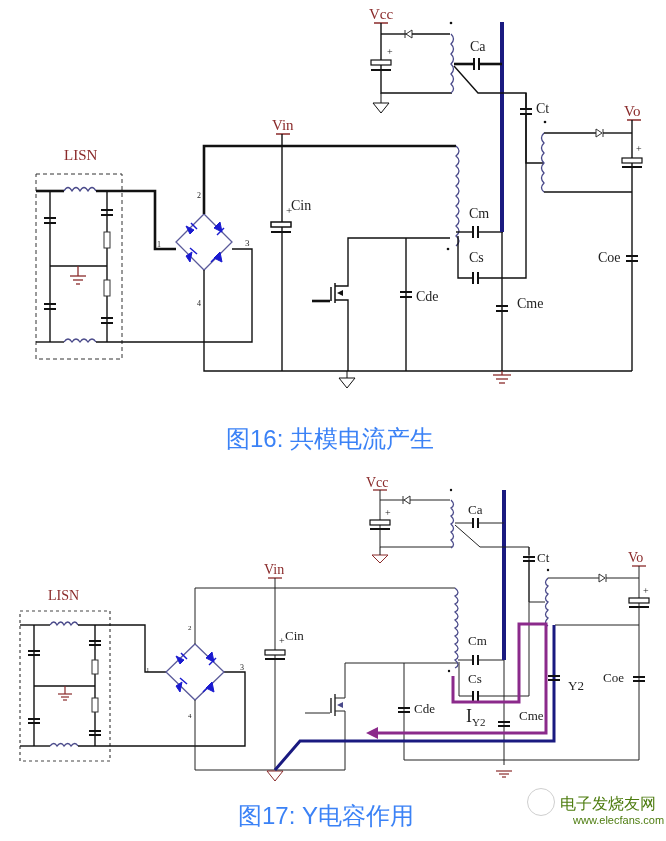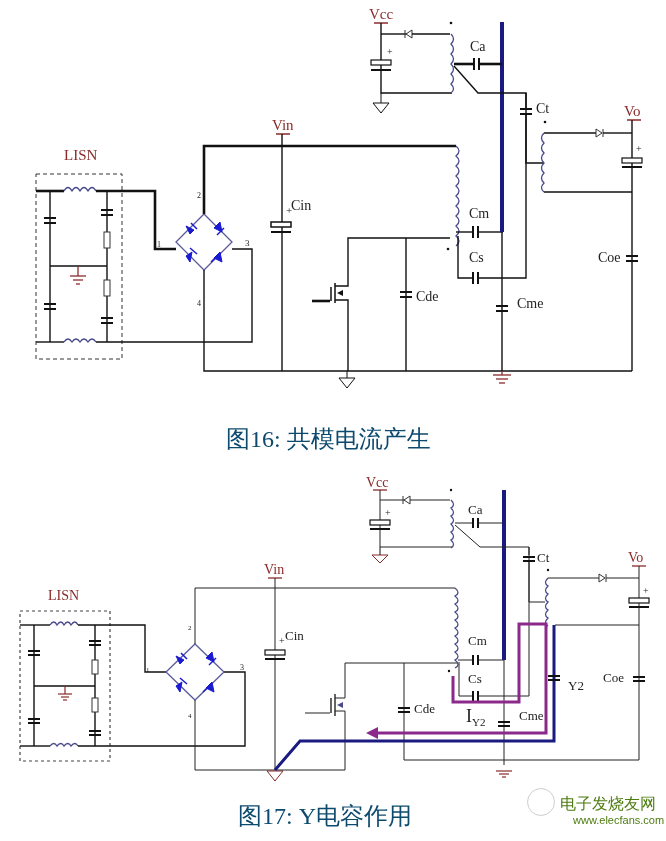--- a/index.html
+++ b/index.html
@@ -8,21 +8,21 @@
   .w { stroke: #111; stroke-width: 1.4; fill: none; }
   .wb { stroke: #111; stroke-width: 2.6; fill: none; }
   .wt { stroke: #222; stroke-width: 1; fill: none; }
   .cap { stroke: #111; stroke-width: 2; }
   .coil { stroke: #4a4a8a; stroke-width: 1.3; fill: none; }
   .lbl { font-family: "Liberation Serif", serif; fill: #222; }
   .red { fill: #8a2a2a; }
   .dio { fill: #1a1ad0; stroke: #1a1ad0; }
   .bridge { stroke: #5a5a9a; stroke-width: 1.3; fill: none; }
   .core { stroke: #1a1a80; stroke-width: 4; }
-  .cap-title { position: absolute; font-family: Liberation Serif, serif; color: #0c4a6e; font-size: 24px; white-space: nowrap; }
+  .cap-title { position: absolute; font-family: Liberation Sans, sans-serif; color: #3b82f6; font-size: 24px; white-space: nowrap; }
   .wm { position: absolute; font-family: Liberation Sans, sans-serif; color: #4d7c0f; white-space: nowrap; }
 </style>
 </head>
 <body>
 
 <svg width="666" height="400" viewBox="0 0 666 400">
 
   <rect x="36" y="174" width="86" height="185" fill="none" stroke="#333" stroke-width="1" stroke-dasharray="4,3"></rect>
   <text class="lbl red" x="64" y="160" font-size="15">LISN</text>
 

